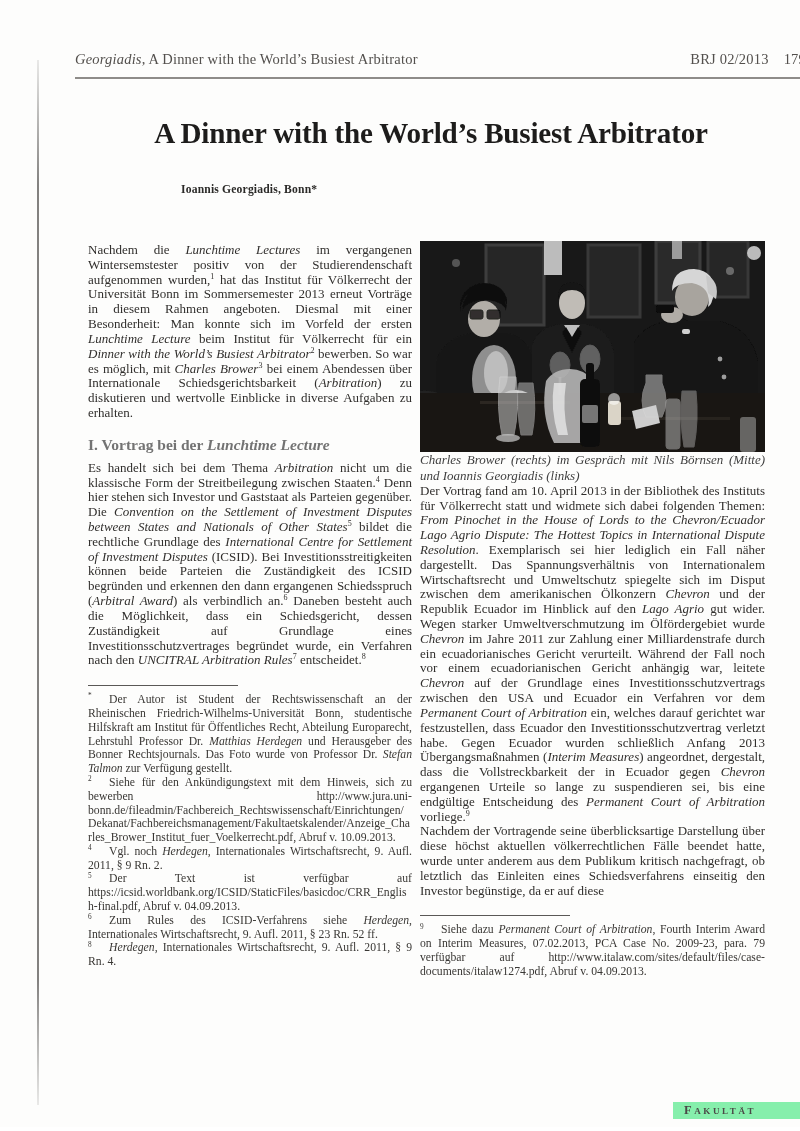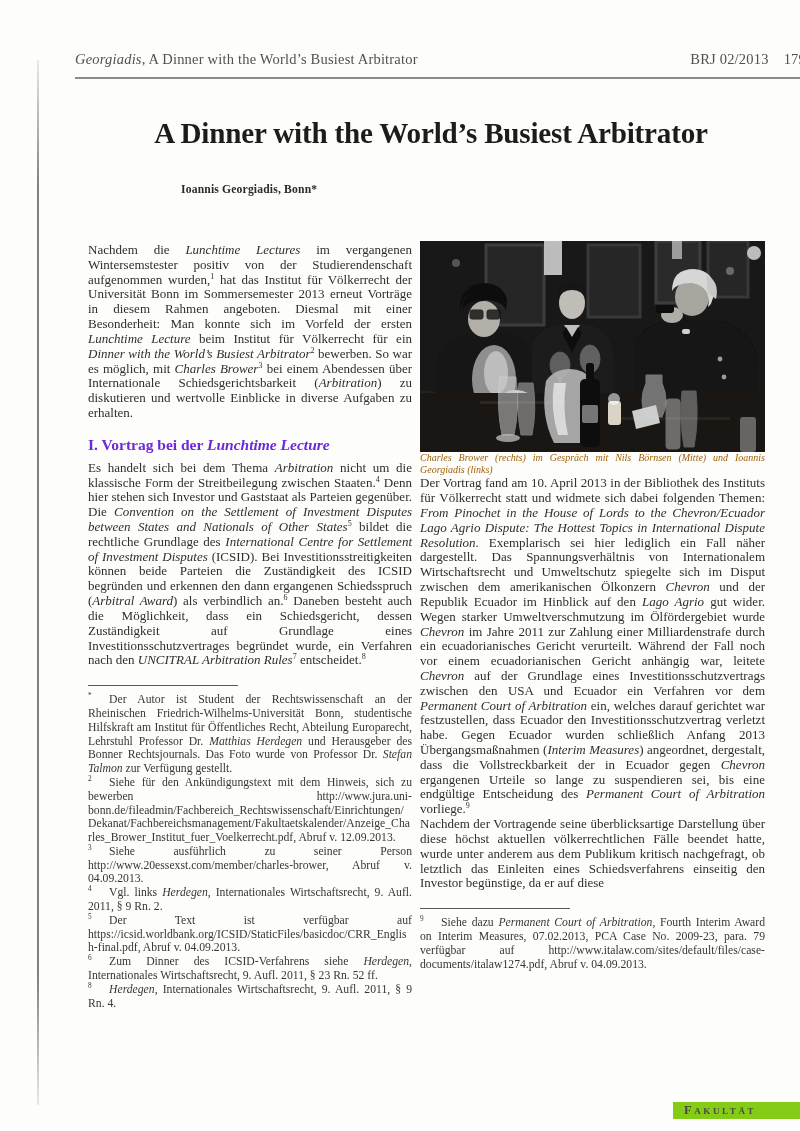--- a/index.html
+++ b/index.html
@@ -31,39 +31,39 @@
     font-size:13.5px; font-weight:bold; color:#2b2a28;
     transform:scaleX(.86); transform-origin:left; letter-spacing:.2px;
   }
   
   .col-left  { position:absolute; left:88px;  top:243px; width:324px; }
   .col-right { position:absolute; left:420px; top:241px; width:345px; }
   .body-text { font-size:13px; line-height:1.14; text-align:justify; hyphens:auto; }
   .it { font-style:italic; }
   sup { font-size:.62em; line-height:0; vertical-align:super; }
   .section-heading {
-    font-size:15.5px; font-weight:bold; color:#6d28d9;
+    font-size:15.5px; font-weight:bold; color:#737373;
     margin-top:15px; margin-bottom:7px;
   }
   .fn-sep { width:150px; border:0; border-top:1.2px solid #5a5856; margin:17px 0 7px 0; }
   .footnotes { font-size:11.7px; line-height:1.18; color:#393734; text-align:justify; hyphens:auto; word-break:break-word; }
   .fn { margin:0; }
   .fn-marker { display:inline-block; min-width:21px; font-size:.62em; vertical-align:super; font-style:normal; }
   
   .photo-frame { width:345px; height:211px; background:#141414; overflow:hidden; }
   .photo-frame svg { display:block; }
   .photo-caption {
-    margin-top:9px; font-size:10px; font-style:italic; line-height:1.22;
-    text-align:justify; color:#a16207;
+    margin-top:9px; font-size:13px; font-style:italic; line-height:1.22;
+    text-align:justify; color:#404040;
   }
   .col-right .body-text.first { margin-top:13px; }
   
   .faculty-bar {
     position:absolute; left:673px; top:1102px; width:127px; height:17px;
-    background:#84cc16; display:flex; align-items:center; padding-left:11px; box-sizing:border-box;text-align:center;
+    background:#86efac; display:flex; align-items:center; padding-left:11px; box-sizing:border-box;text-align:center;
   }
   .faculty-label {
     font-variant:small-caps; letter-spacing:2.6px; font-size:12.5px; color:#4b4947; font-weight:bold;
   }
 </style>
 </head>
 <body>
 
 <div class="page">
   <div class="gutter-line"></div>
@@ -84,25 +84,24 @@
     <p class="body-text" style="margin:0;"><span>Nachdem die </span><span class="it">Lunchtime Lectures</span><span> im vergangenen Wintersemstester positiv von der Studierendenschaft aufgenommen wurden,</span><sup>1</sup><span> hat das Institut für Völkerrecht der Universität Bonn im Sommersemester 2013 erneut Vorträge in diesem Rahmen angeboten. Diesmal mit einer Besonderheit: Man konnte sich im Vorfeld der ersten </span><span class="it">Lunchtime Lecture</span><span> beim Institut für Völkerrecht für ein </span><span class="it">Dinner with the World’s Busiest Arbitrator</span><sup>2</sup><span> bewerben. So war es möglich, mit </span><span class="it">Charles Brower</span><sup>3</sup><span> bei einem Abendessen über Internationale Schiedsgerichtsbarkeit (</span><span class="it">Arbitration</span><span>) zu diskutieren und wertvolle Einblicke in diverse Aufgaben zu erhalten.</span></p>
 
     <h2 class="section-heading"><span>I. Vortrag bei der </span><span class="it">Lunchtime Lecture</span></h2>
 
     <p class="body-text" style="margin:0;"><span>Es handelt sich bei dem Thema </span><span class="it">Arbitration</span><span> nicht um die klassische Form der Streitbeilegung zwischen Staaten.</span><sup>4</sup><span> Denn hier stehen sich Investor und Gaststaat als Parteien gegenüber. Die </span><span class="it">Convention on the Settlement of Investment Disputes between States and Nationals of Other States</span><sup>5</sup><span> bildet die rechtliche Grundlage des </span><span class="it">International Centre for Settlement of Investment Disputes</span><span> (ICSID). Bei Investitionsstreitigkeiten können beide Parteien die Zuständigkeit des ICSID begründen und erkennen den dann ergangenen Schiedsspruch (</span><span class="it">Arbitral Award</span><span>) als verbindlich an.</span><sup>6</sup><span> Daneben besteht auch die Möglichkeit, dass ein Schiedsgericht, dessen Zuständigkeit auf Grundlage eines Investitionsschutzvertrages begründet wurde, ein Verfahren nach den </span><span class="it">UNCITRAL Arbitration Rules</span><sup>7</sup><span> entscheidet.</span><sup>8</sup></p>
 
     <hr class="fn-sep">
 
     <div class="footnotes">
       <div class="fn"><sup class="fn-marker">*</sup><span class="fn-text"><span>Der Autor ist Student der Rechtswissenschaft an der Rheinischen Friedrich-Wilhelms-Universität Bonn, studentische Hilfskraft am Institut für Öffentliches Recht, Abteilung Europarecht, Lehrstuhl Professor Dr. </span><span class="it">Matthias Herdegen</span><span> und Herausgeber des Bonner Rechtsjournals. Das Foto wurde von Professor Dr. </span><span class="it">Stefan Talmon</span><span> zur Verfügung gestellt.</span></span></div>
-      <div class="fn"><sup class="fn-marker">2</sup><span class="fn-text"><span>Siehe für den Ankündigungstext mit dem Hinweis, sich zu bewerben http://www.jura.uni-bonn.de/fileadmin/Fachbereich_Rechtswissenschaft/Einrichtungen/Dekanat/Fachbereichsmanagement/Fakultaetskalender/Anzeige_Charles_Brower_Institut_fuer_Voelkerrecht.pdf, Abruf v. 12.09.2013.</span></span></div>
-      <div class="fn"><sup class="fn-marker">3</sup><span class="fn-text"><span>Siehe ausführlich zu seiner Person http://www.20essexst.com/member/charles-brower, Abruf v. 04.09.2013.</span></span></div>
-      <div class="fn"><sup class="fn-marker">4</sup><span class="fn-text"><span>Vgl. links </span><span class="it">Herdegen</span><span>, Internationales Wirtschaftsrecht, 9. Aufl. 2011, § 9 Rn. 2.</span></span></div>
+      <div class="fn"><sup class="fn-marker">2</sup><span class="fn-text"><span>Siehe für den Ankündigungstext mit dem Hinweis, sich zu bewerben http://www.jura.uni-bonn.de/fileadmin/Fachbereich_Rechtswissenschaft/Einrichtungen/Dekanat/Fachbereichsmanagement/Fakultaetskalender/Anzeige_Charles_Brower_Institut_fuer_Voelkerrecht.pdf, Abruf v. 10.09.2013.</span></span></div>
+      <div class="fn"><sup class="fn-marker">4</sup><span class="fn-text"><span>Vgl. noch </span><span class="it">Herdegen</span><span>, Internationales Wirtschaftsrecht, 9. Aufl. 2011, § 9 Rn. 2.</span></span></div>
       <div class="fn"><sup class="fn-marker">5</sup><span class="fn-text"><span>Der Text ist verfügbar auf https://icsid.worldbank.org/ICSID/StaticFiles/basicdoc/CRR_English-final.pdf, Abruf v. 04.09.2013.</span></span></div>
-      <div class="fn"><sup class="fn-marker">6</sup><span class="fn-text"><span>Zum Dinner des ICSID-Verfahrens siehe </span><span class="it">Herdegen</span><span>, Internationales Wirtschaftsrecht, 9. Aufl. 2011, § 23 Rn. 52 ff.</span></span></div>
+      <div class="fn"><sup class="fn-marker">6</sup><span class="fn-text"><span>Zum Rules des ICSID-Verfahrens siehe </span><span class="it">Herdegen</span><span>, Internationales Wirtschaftsrecht, 9. Aufl. 2011, § 23 Rn. 52 ff.</span></span></div>
       <div class="fn"><sup class="fn-marker">8</sup><span class="fn-text"><span class="it">Herdegen</span><span>, Internationales Wirtschaftsrecht, 9. Aufl. 2011, § 9 Rn. 4.</span></span></div>
     </div>
   </div>
 
   <div class="col-right">
     <div class="photo-frame">
       <svg width="345" height="211" viewBox="0 0 345 211" xmlns="http://www.w3.org/2000/svg">
         <defs>
           <filter id="soft" x="-10%" y="-10%" width="120%" height="120%">
               <feGaussianBlur stdDeviation="0.7"></feGaussianBlur>

